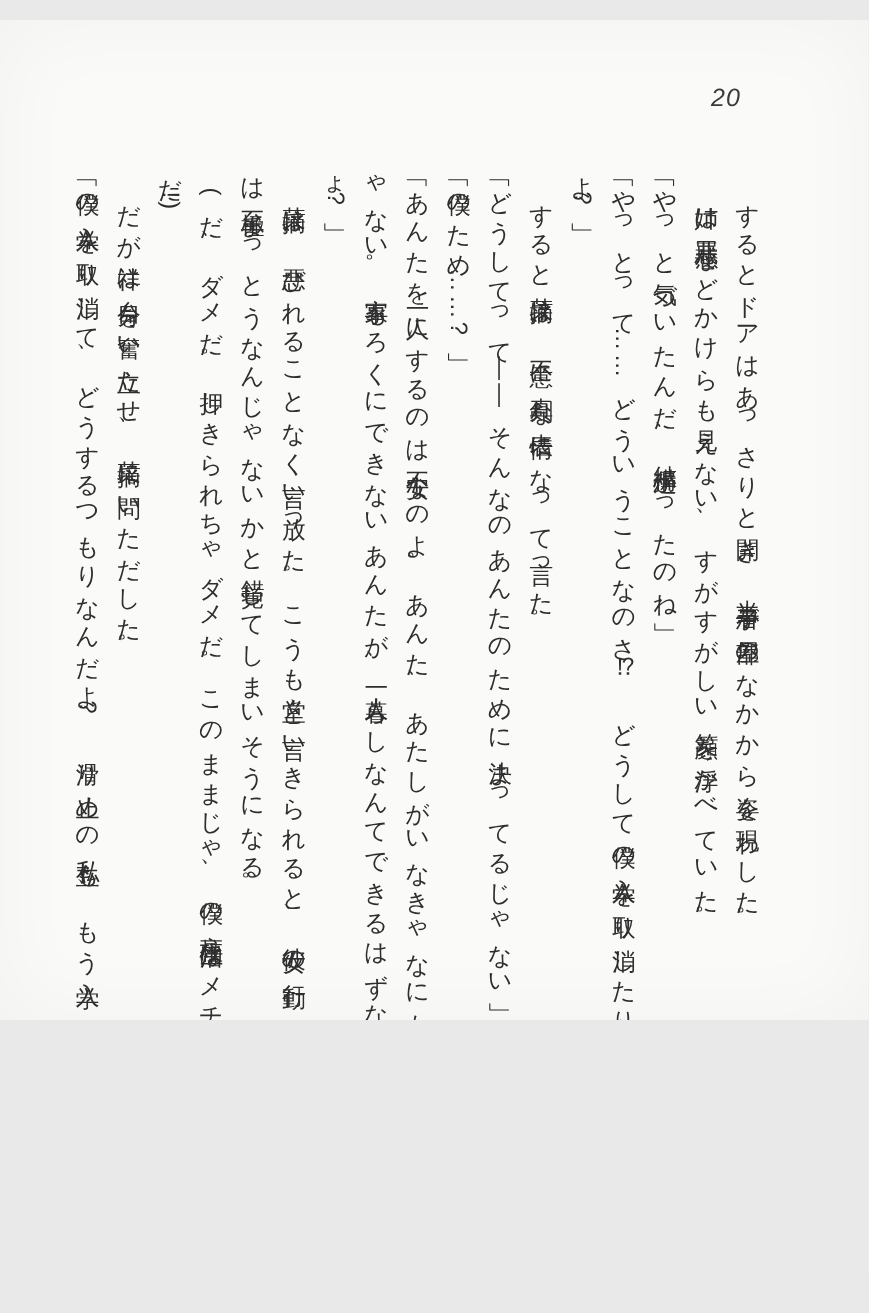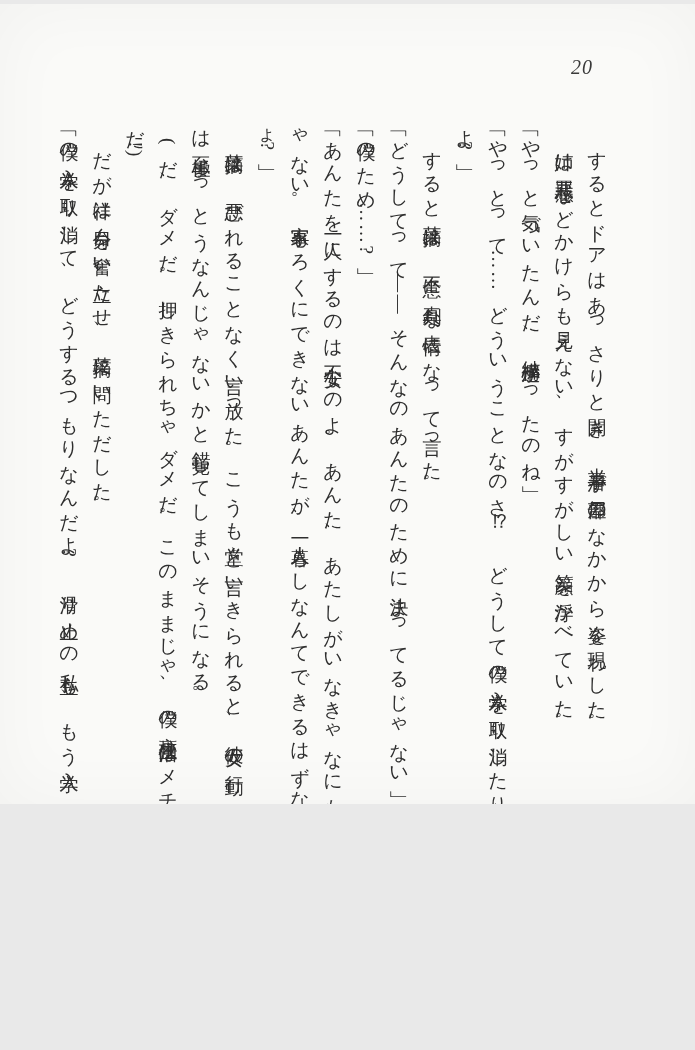--- a/index.html
+++ b/index.html
@@ -4,25 +4,25 @@
 <style>
   html, body {
     margin: 0;
     padding: 0;
     background: #e9e9e9;
   }
   .page {
     position: relative;
     width: 695px;
     height: 800px;
-    margin: 4px auto;
+    margin: 16px auto;
     background: #fafaf8;
     box-shadow: inset 0 0 70px rgba(0,0,0,0.035);
     overflow: hidden;
-    font-family: Liberation Serif, serif;
+    font-family: Liberation Sans, sans-serif;
     color: #2e2e2e;
   }
   .page-number {
     position: absolute;
     top: 52px;
     right: 102px;
     font-size: 20px;
     font-style: italic;
     letter-spacing: 1px;
     color: #3a3a3a;

